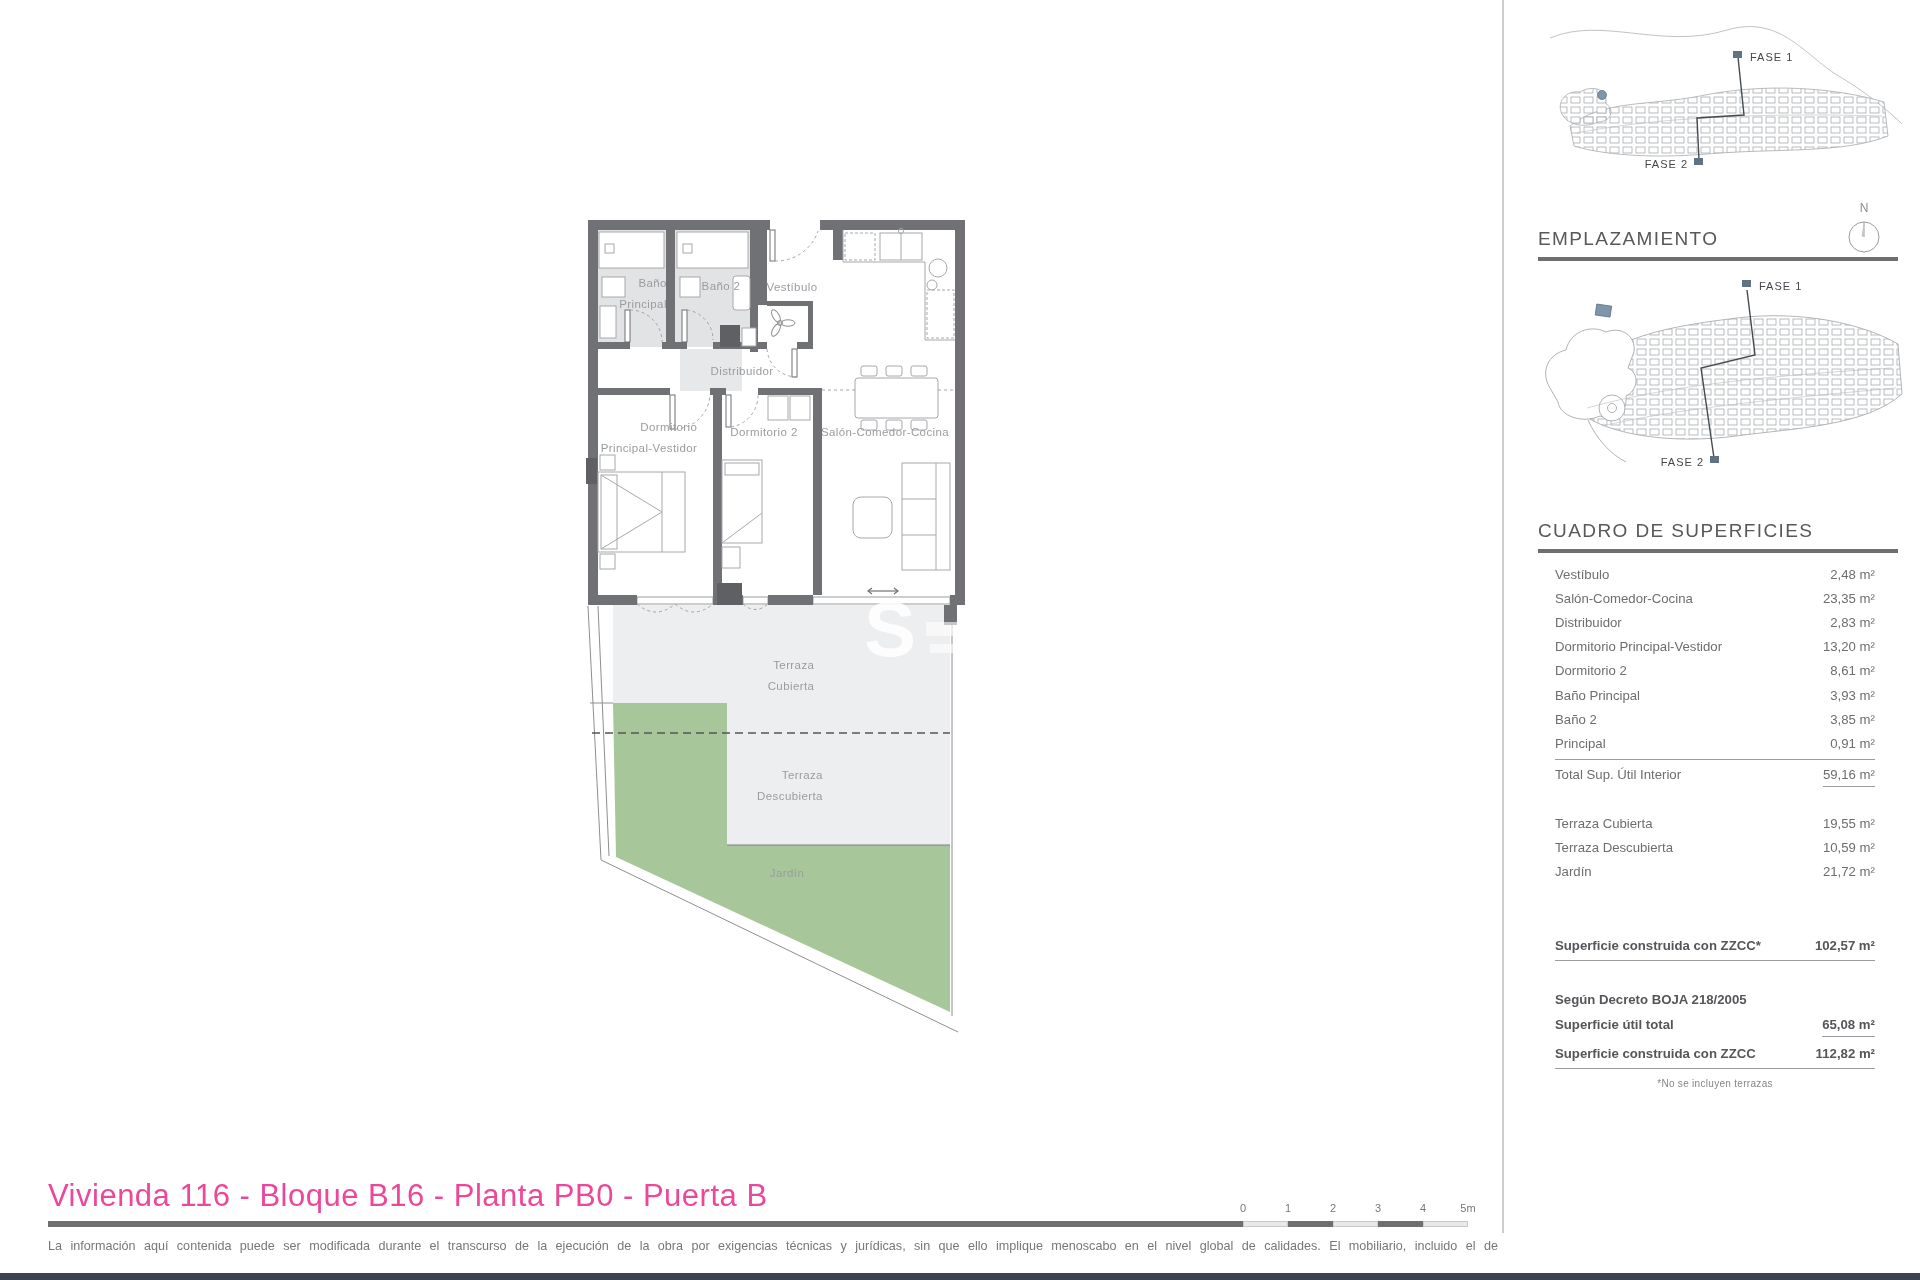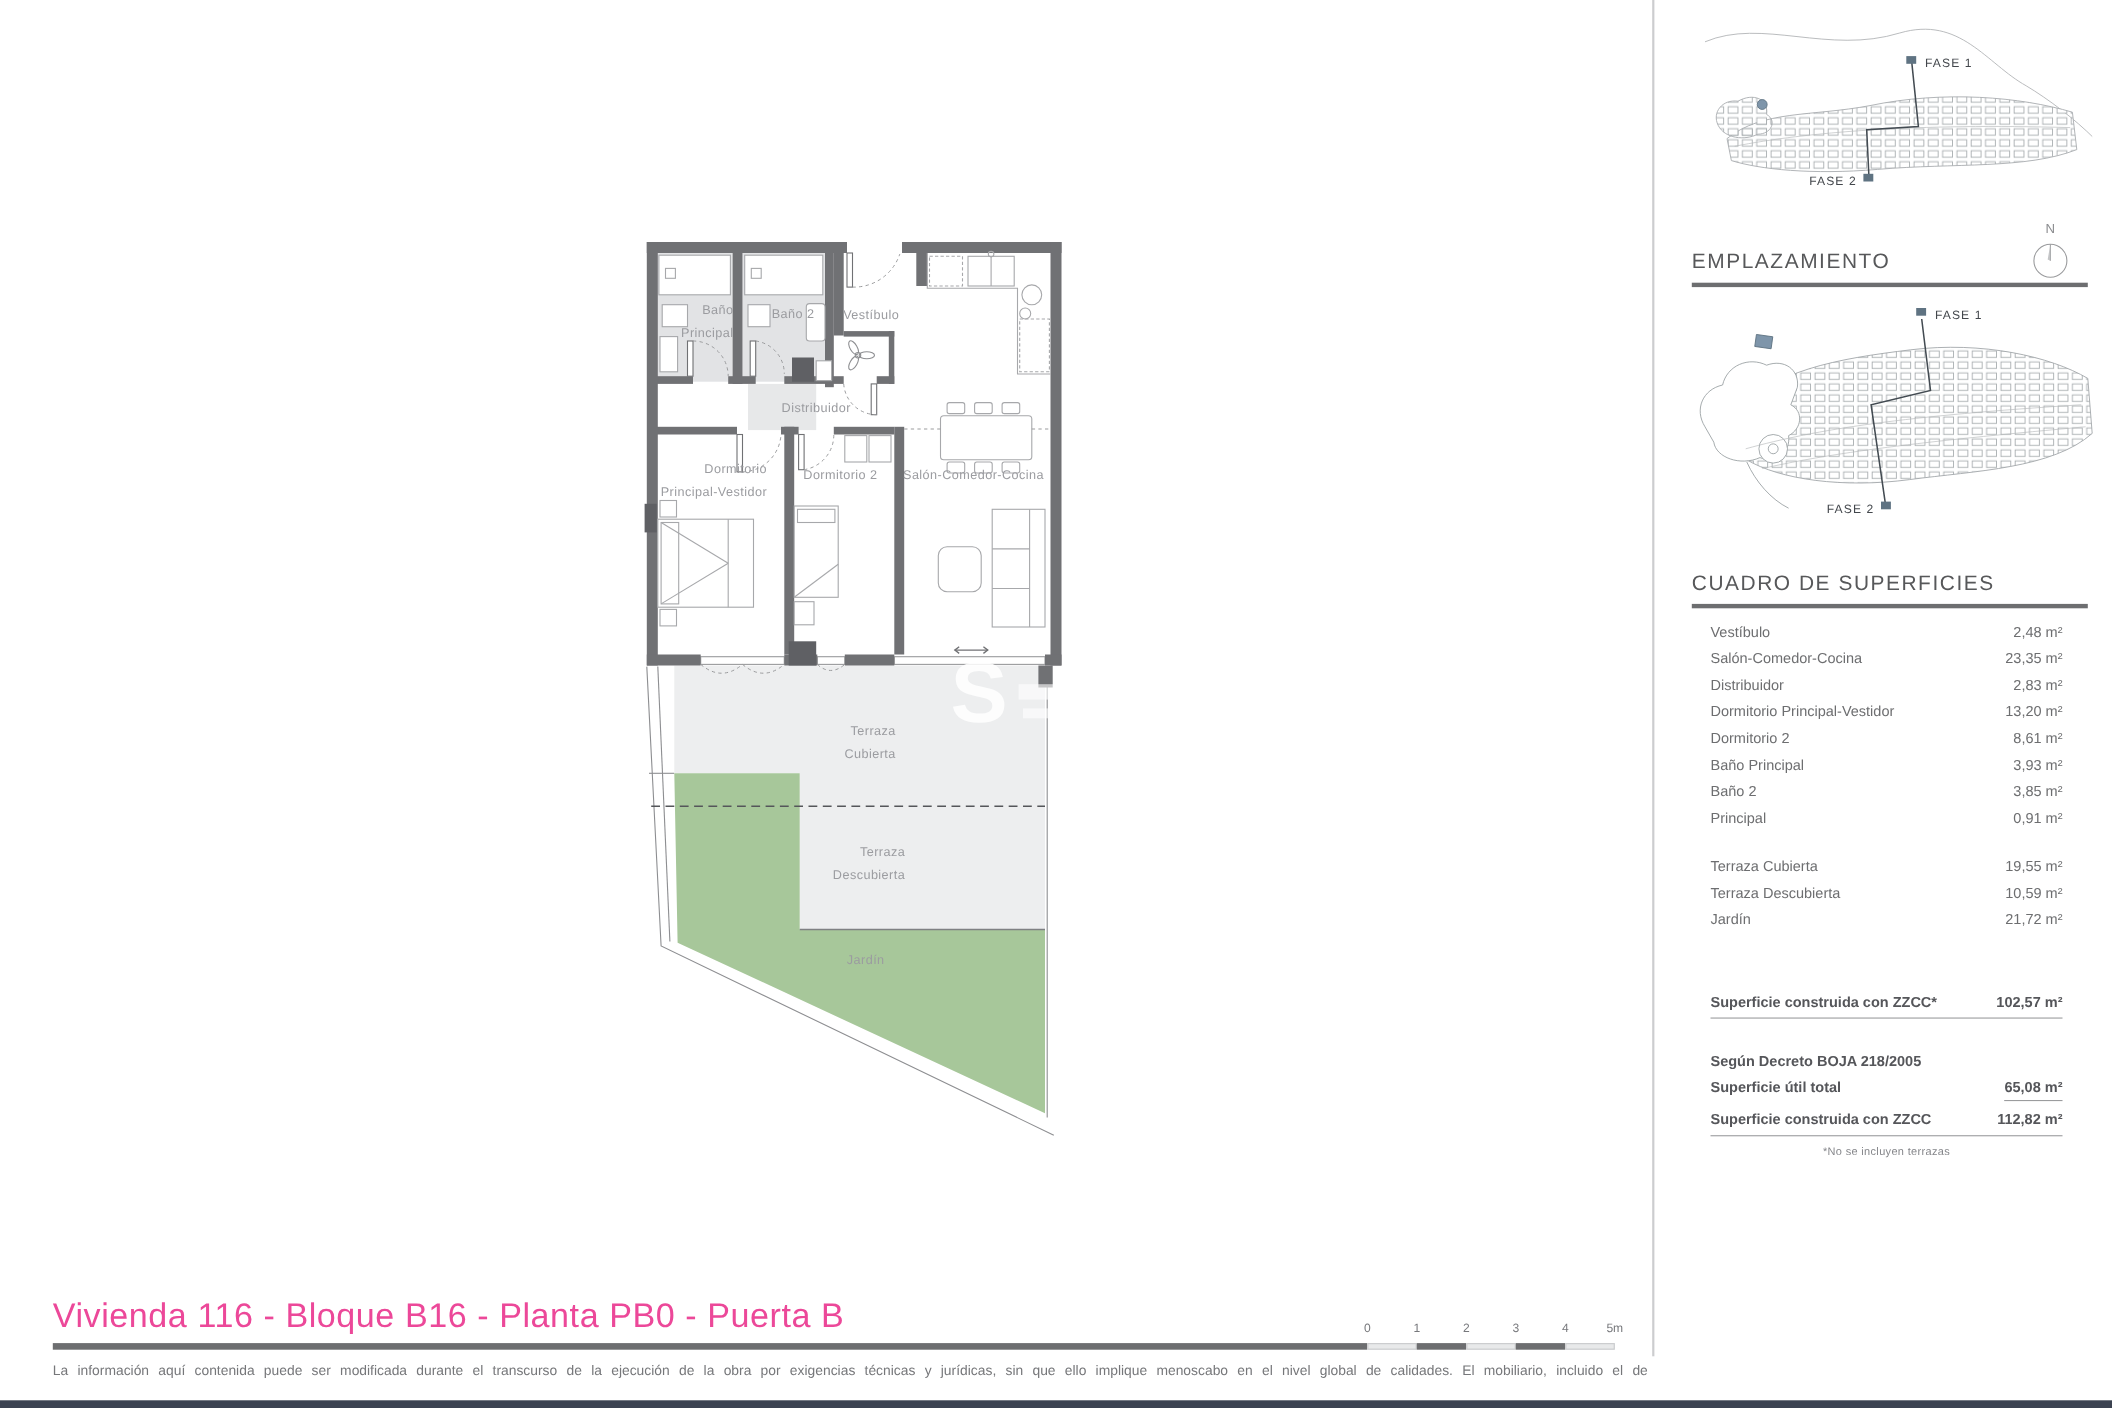--- a/index.html
+++ b/index.html
@@ -307,20 +307,24 @@
         <span class="t-value">3,93 m²</span>
       </div>
     <div class="t-row">
         <span class="t-label">Baño 2</span>
         <span class="t-value">3,85 m²</span>
       </div>
     <div class="t-row">
         <span class="t-label">Principal</span>
         <span class="t-value">0,91 m²</span>
       </div>
+    <div class="t-row t-total">
+        <span class="t-label">Total Sup. Útil Interior</span>
+        <span class="t-value">59,16 m²</span>
+      </div>
 
     <div class="gap1"></div>
 
     <div class="t-row">
         <span class="t-label">Terraza Cubierta</span>
         <span class="t-value">19,55 m²</span>
       </div>
     <div class="t-row">
         <span class="t-label">Terraza Descubierta</span>
         <span class="t-value">10,59 m²</span>

